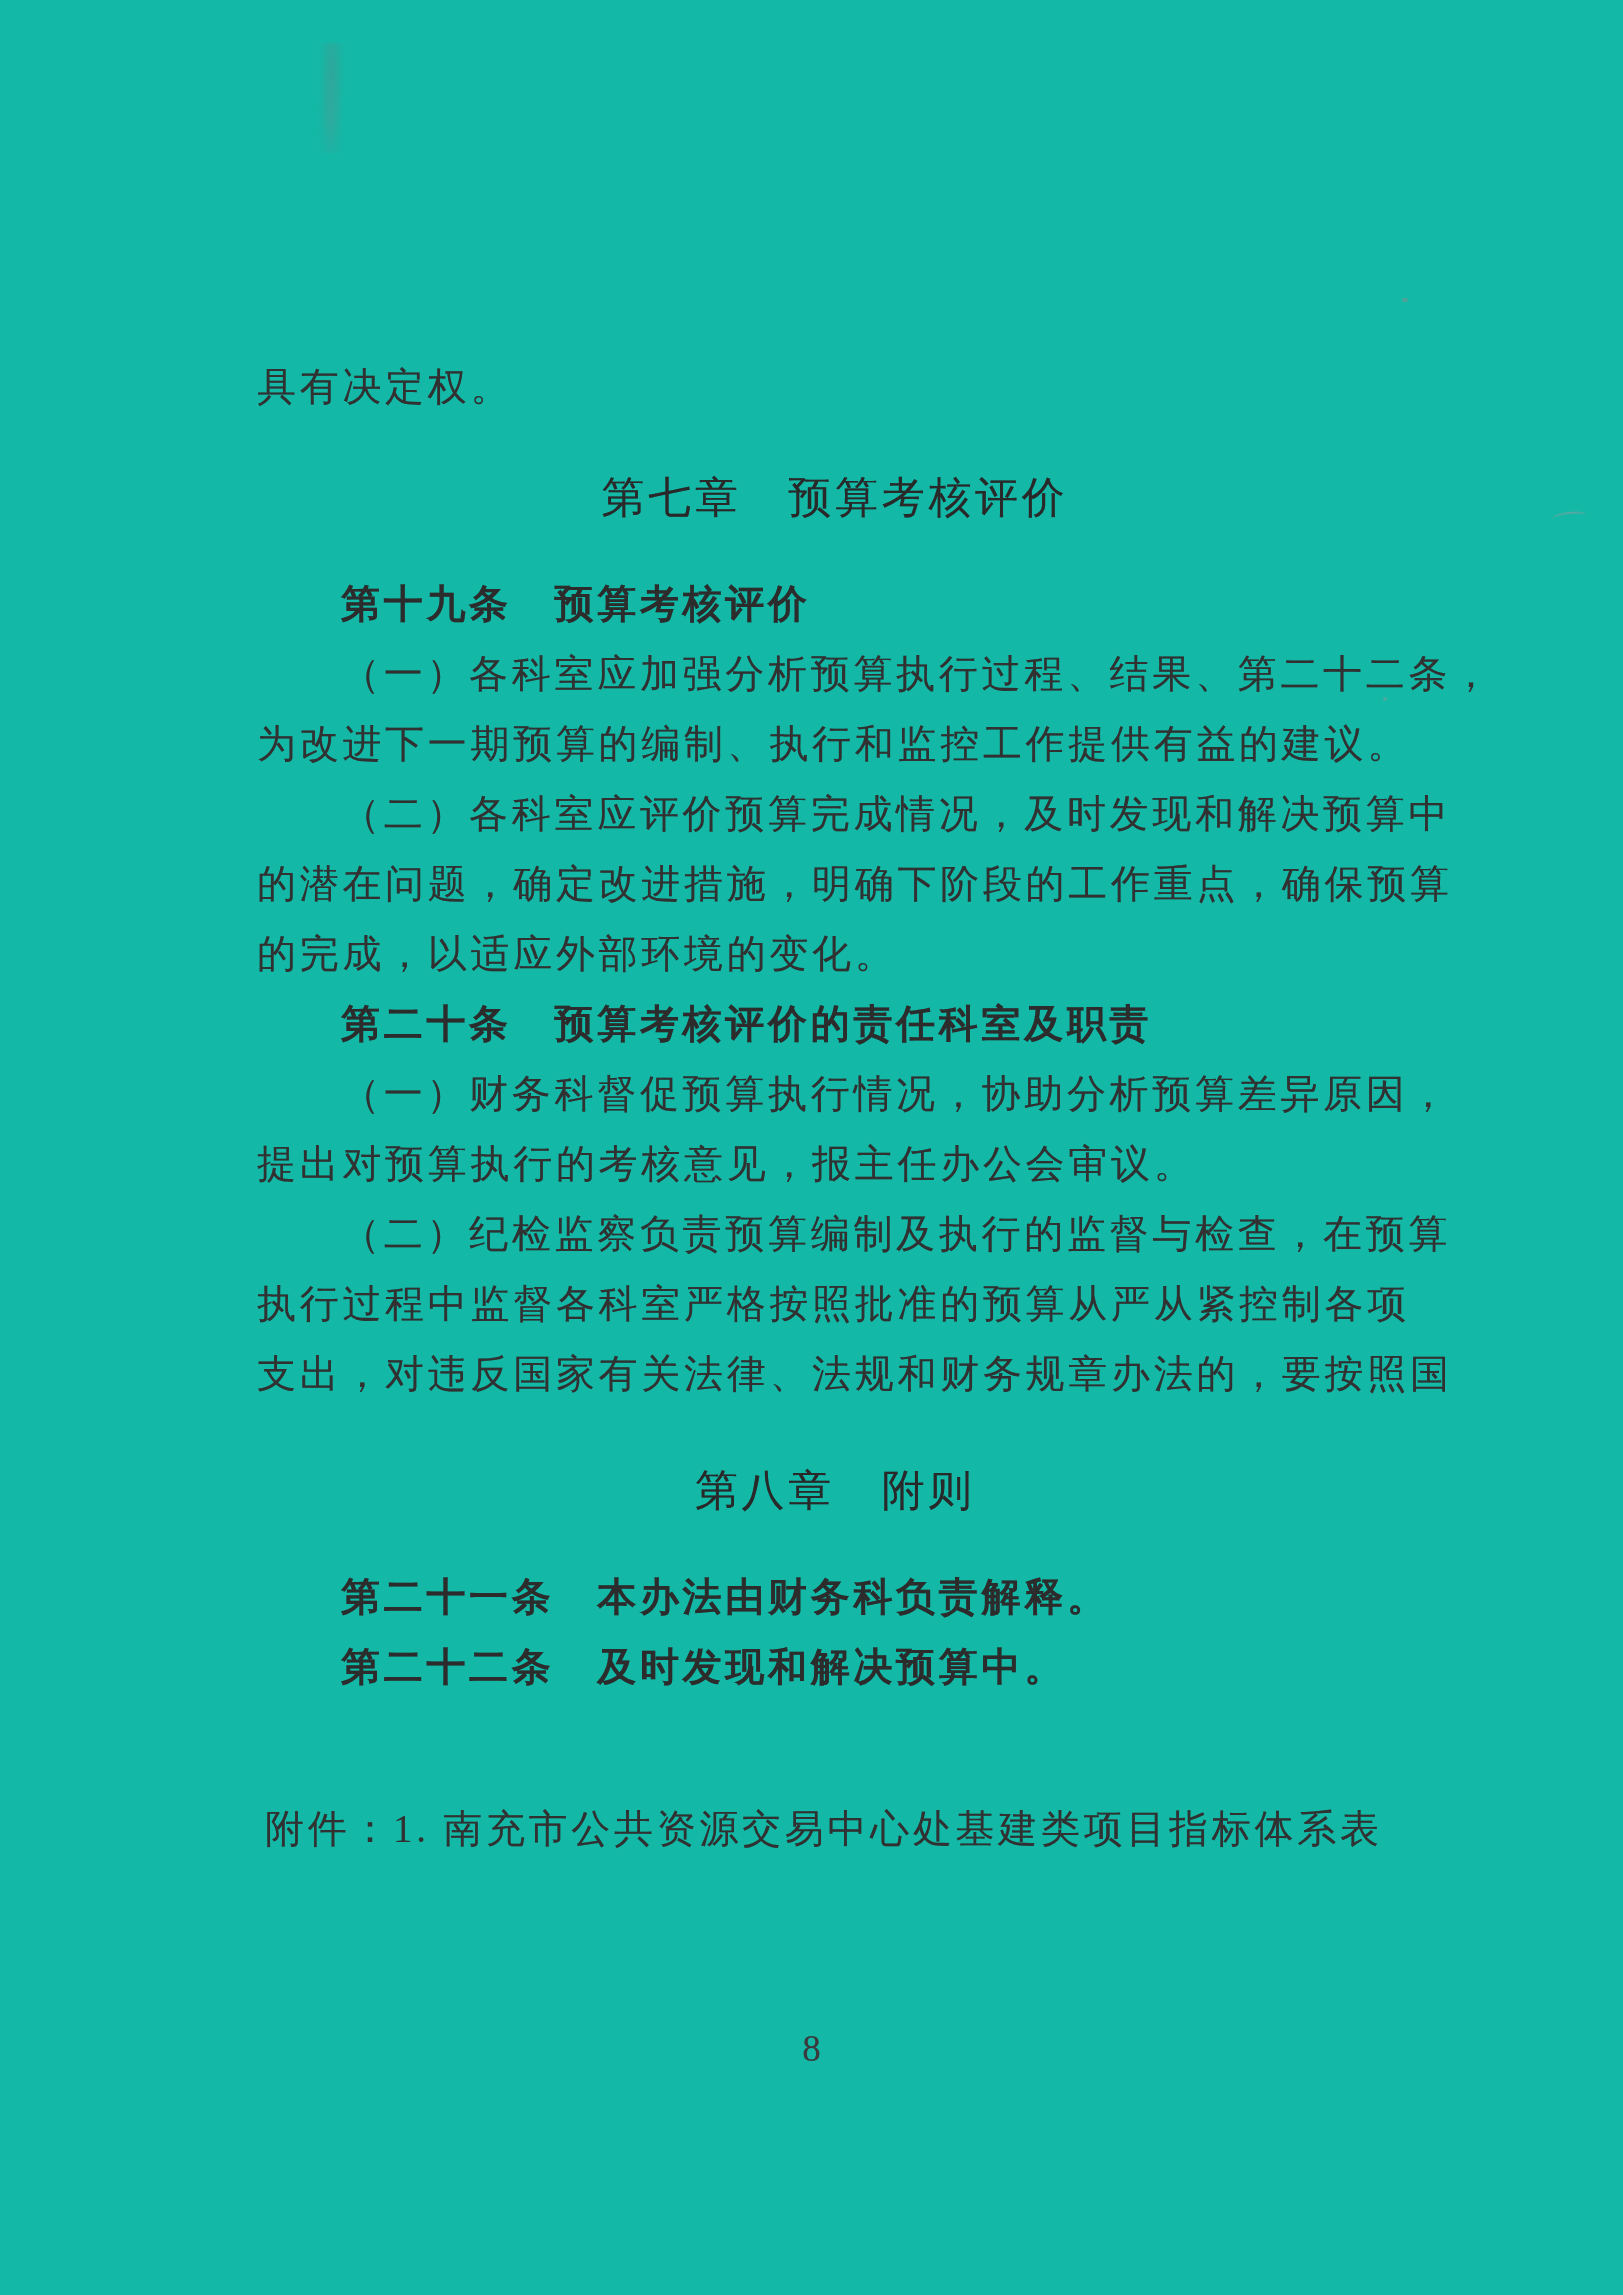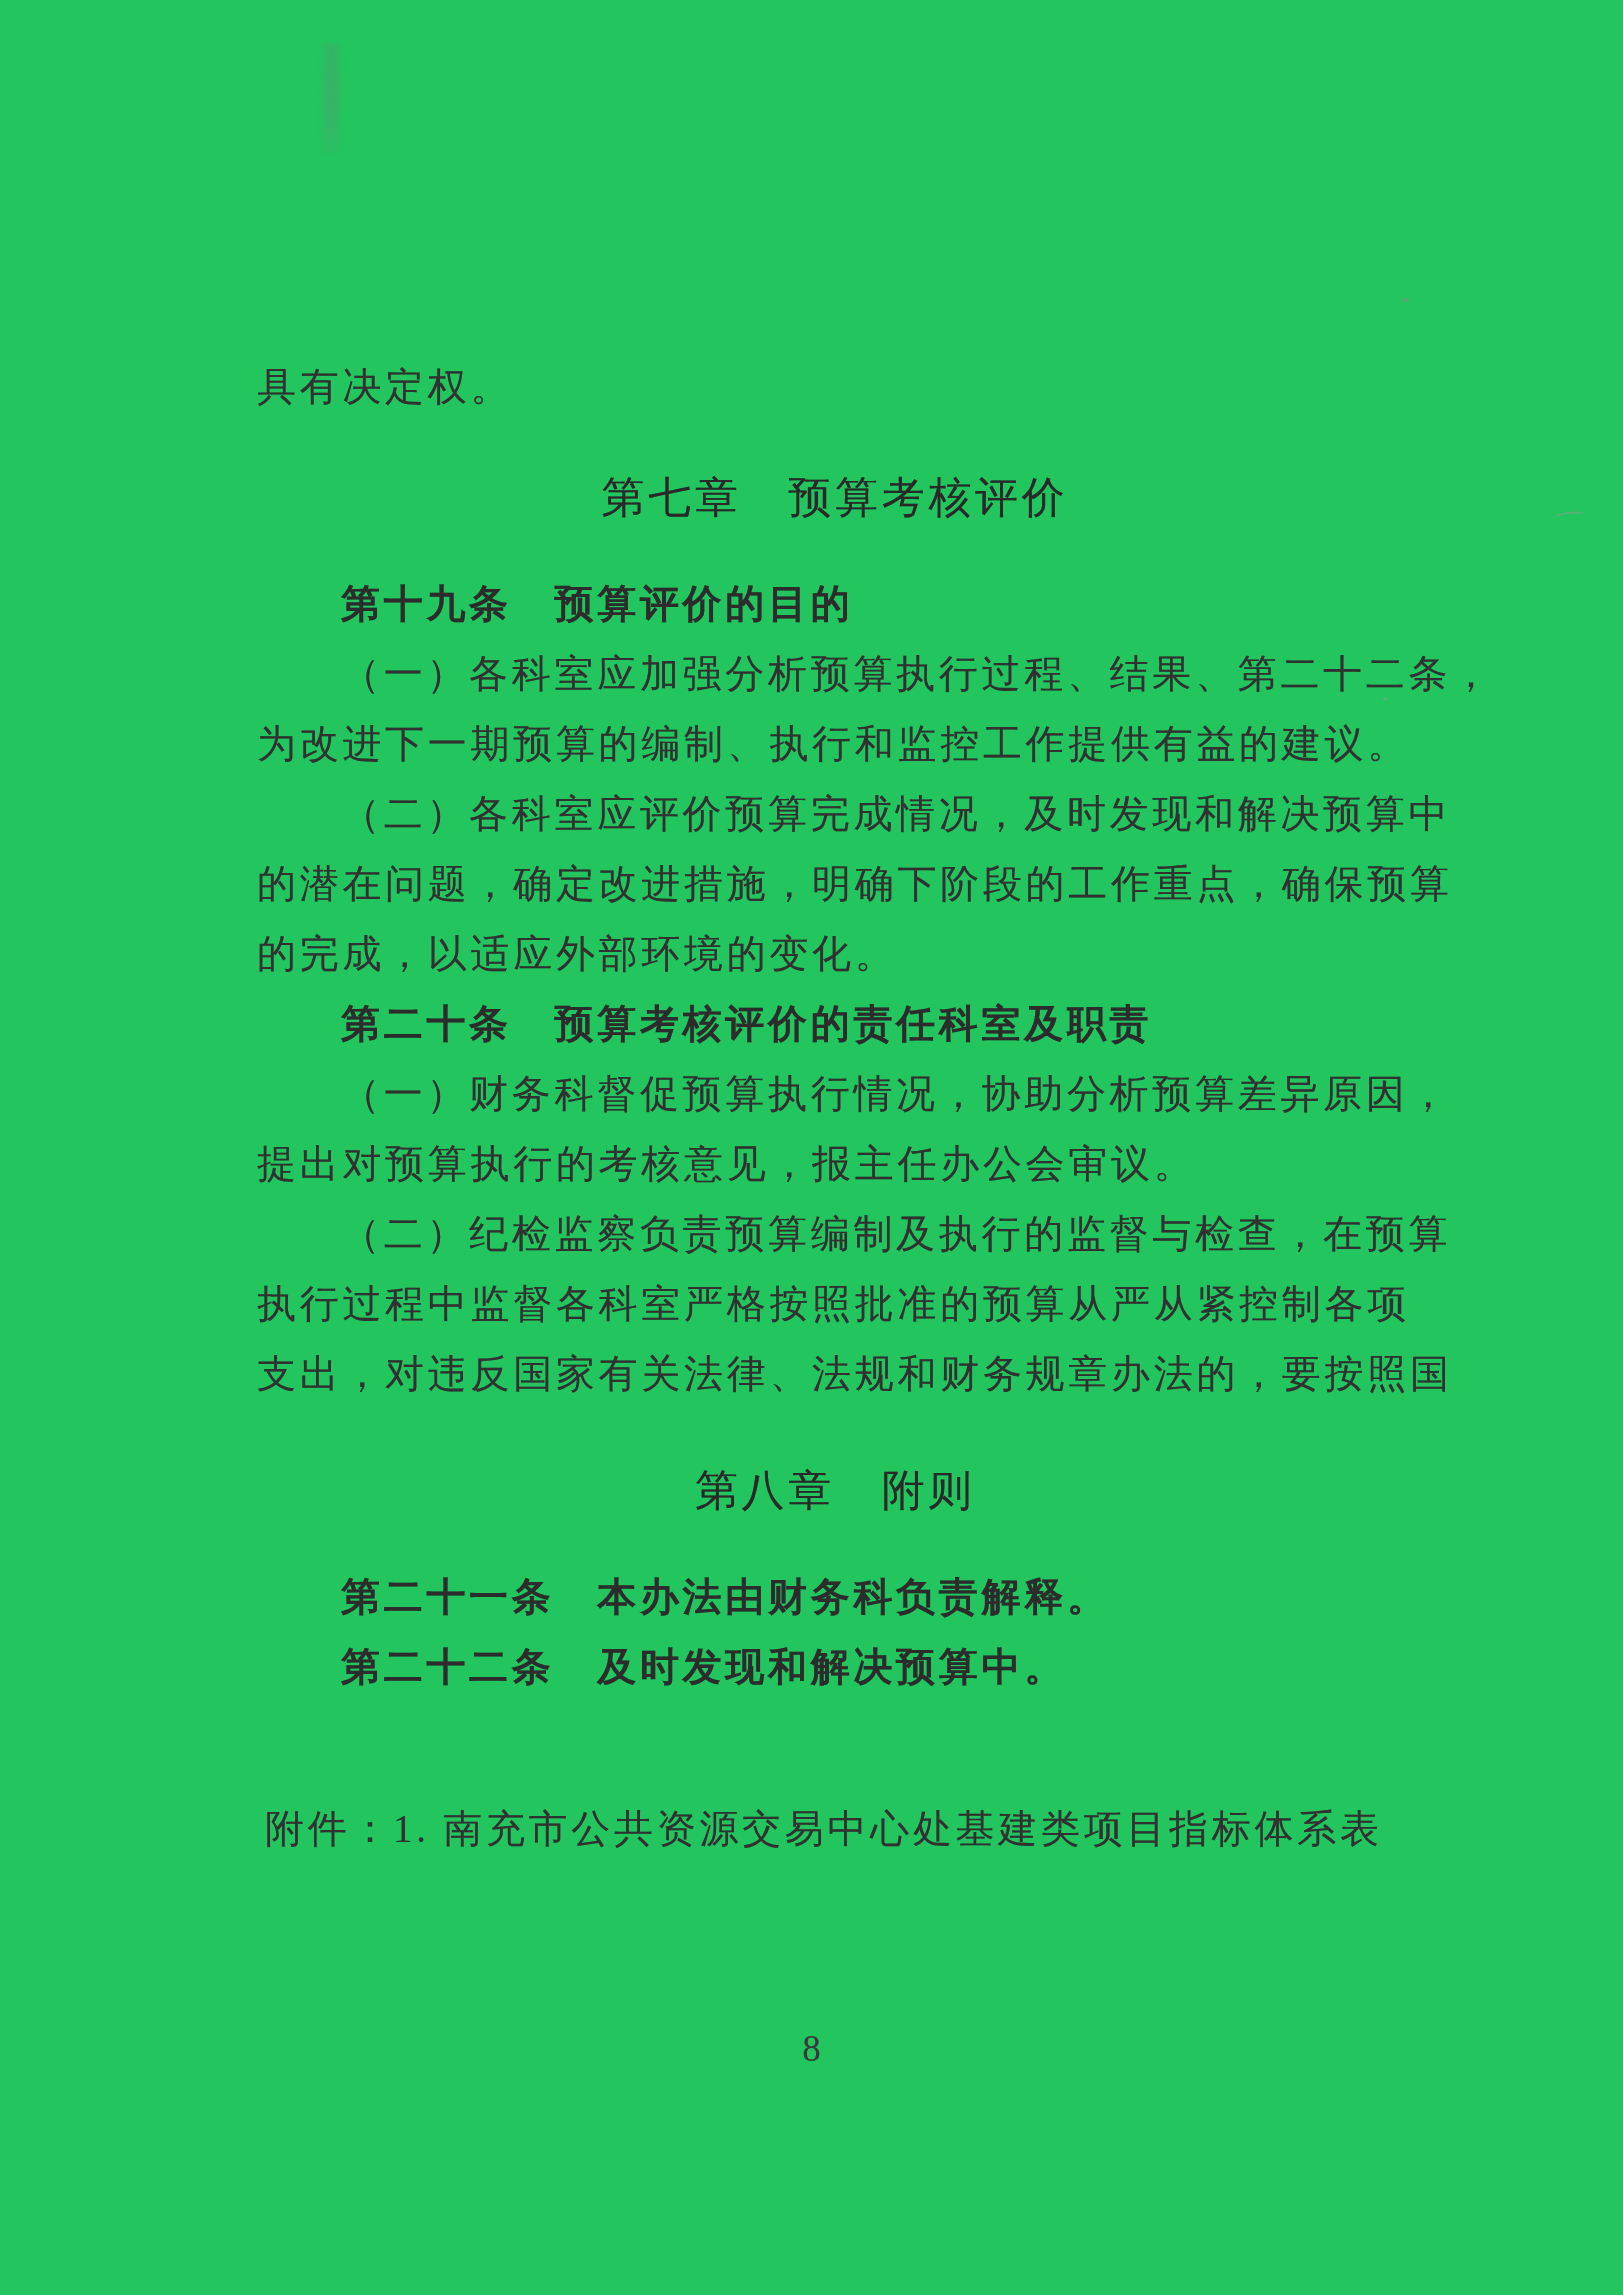--- a/index.html
+++ b/index.html
@@ -6,21 +6,21 @@
   html, body {
     margin: 0;
     padding: 0;
     background: #ffffff;
   }
 
   .page {
     position: relative;
     width: 1623px;
     height: 2295px;
-    background: #22c55e;
+    background: #14b8a6;
     overflow: hidden;
     font-family: "Liberation Serif", "DejaVu Serif", serif;
     color: #313132;
   }
 
   
   .content {
     position: absolute;
     left: 257px;
     top: 352px;
@@ -107,21 +107,21 @@
   <div class="artifact dot-right-top"></div>
   <div class="artifact squiggle-right"></div>
   <div class="artifact dot-mid-right"></div>
 
   <div class="content">
 
     <div class="line">具有决定权。</div>
 
     <div class="chapter-heading ch7">第七章　预算考核评价</div>
 
-    <div class="line indent article-heading">第十九条　预算评价的目的</div>
+    <div class="line indent article-heading">第十九条　预算考核评价</div>
 
     <div class="line indent">（一）各科室应加强分析预算执行过程、结果、第二十二条，</div>
     <div class="line">为改进下一期预算的编制、执行和监控工作提供有益的建议。</div>
 
     <div class="line indent">（二）各科室应评价预算完成情况，及时发现和解决预算中</div>
     <div class="line">的潜在问题，确定改进措施，明确下阶段的工作重点，确保预算</div>
     <div class="line">的完成，以适应外部环境的变化。</div>
 
     <div class="line indent article-heading">第二十条　预算考核评价的责任科室及职责</div>
 

